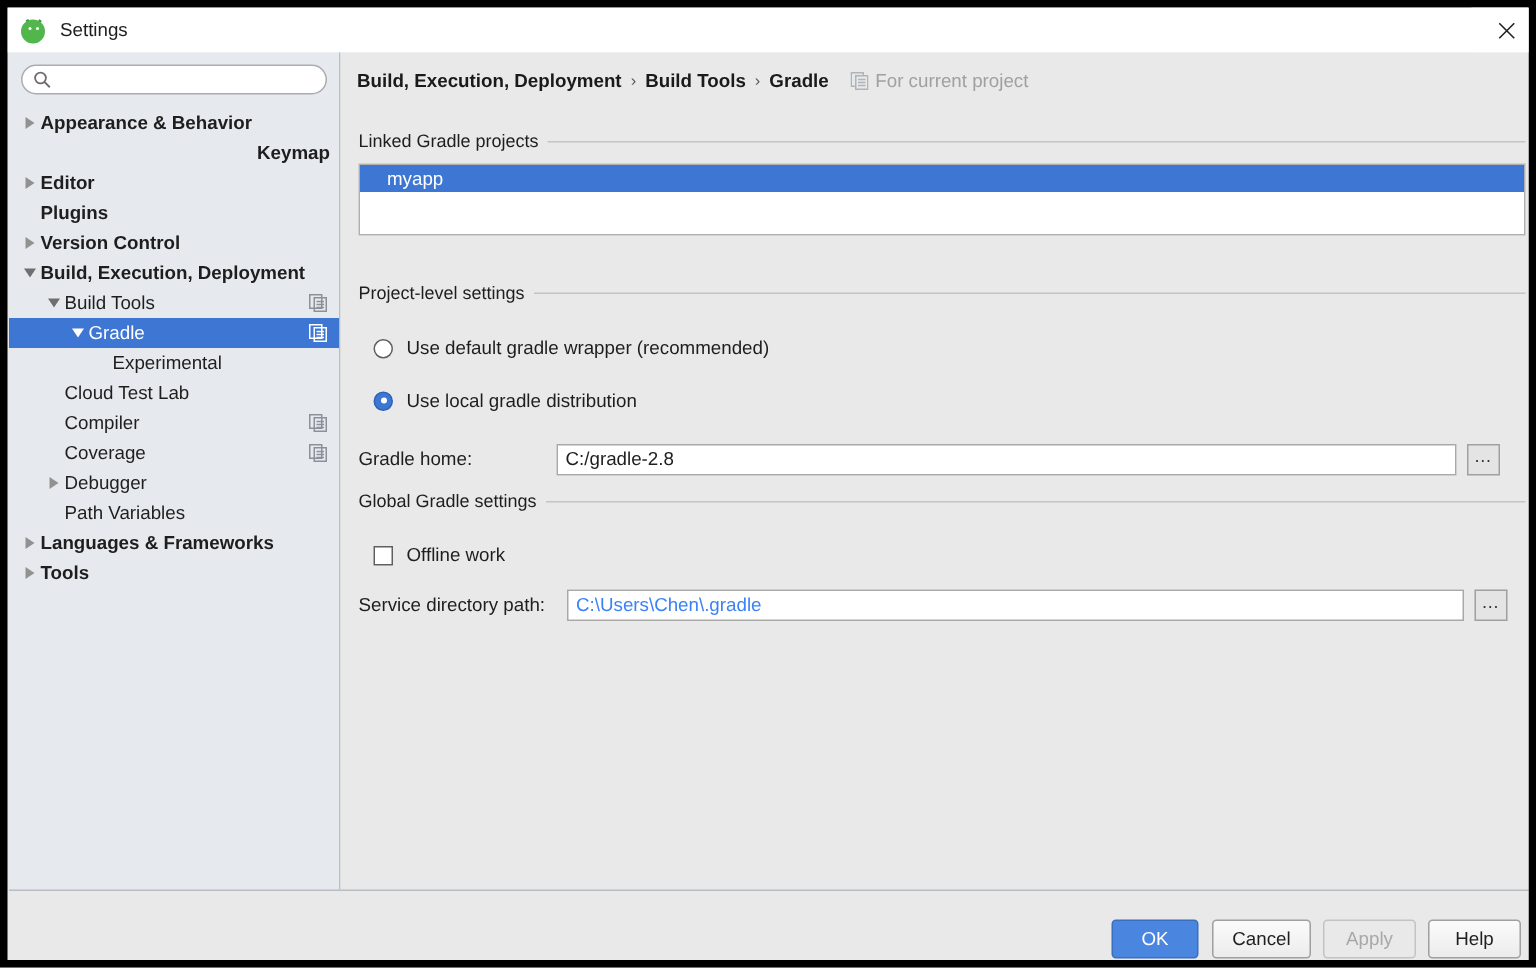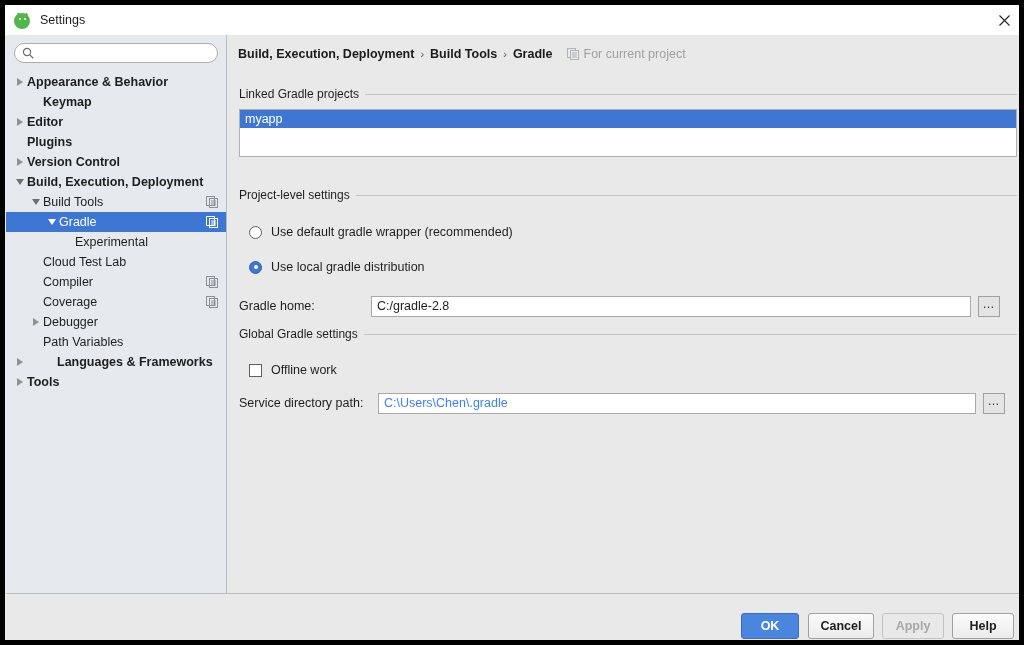--- a/index.html
+++ b/index.html
@@ -242,21 +242,21 @@
   .list-box {
     margin-top: 8px;
     height: 48px;
     background: #ffffff;
     border: 1px solid #b0b0b0;
     box-sizing: border-box;
   }
   .list-item {
     height: 18px;
     line-height: 18px;
-    padding-left: 5px;
+    padding-left: 18px;
     font-size: 12.5px;
     color: #1e1e1e;
   }
   .list-item.selected {
     background: #3d76d3;
     color: #ffffff;
   }
 
   .radio-row {
     display: flex;
@@ -369,21 +369,20 @@
     height: 26px;
     border-radius: 3px;
     border: 1px solid #a0a0a0;
     background: linear-gradient(#fbfbfb, #ececec);
     box-sizing: border-box;
     display: flex;
     align-items: center;
     justify-content: center;
     font-size: 12.5px;
     color: #1e1e1e;
-    font-weight: bold;
   }
   .btn.primary {
     background: #4a85df;
     border-color: #3a6fc0;
     color: #ffffff;
   }
   .btn.disabled {
     color: #a8a8a8;
     background: #e9e9e9;
     border-color: #c3c3c3;
@@ -423,21 +422,21 @@
         <input class="search-input" type="text" placeholder="" style="">
       </div>
     </div>
     <div class="tree" id="tree">
         <div class="tree-row" style="padding-left: 8px;">
           <span class="tw">
             <span class="arrow-right"></span>
           </span>
           <span class="tree-label bold">Appearance &amp; Behavior</span>
         </div>
-        <div class="tree-row" style="padding-left: 24px;">
+        <div class="tree-row" style="padding-left: 0; justify-content: space-between;">
           <span class="tw"></span>
           <span class="tree-label bold">Keymap</span>
         </div>
         <div class="tree-row" style="padding-left: 8px;">
           <span class="tw">
             <span class="arrow-right"></span>
           </span>
           <span class="tree-label bold">Editor</span>
         </div>
         <div class="tree-row" style="padding-left: 8px;">
@@ -515,21 +514,21 @@
         <div class="tree-row" style="padding-left: 24px;">
           <span class="tw">
             <span class="arrow-right"></span>
           </span>
           <span class="tree-label">Debugger</span>
         </div>
         <div class="tree-row" style="padding-left: 24px;">
           <span class="tw"></span>
           <span class="tree-label">Path Variables</span>
         </div>
-        <div class="tree-row" style="padding-left: 8px; gap: 30px;">
+        <div class="tree-row" style="padding-left: 8px;">
           <span class="tw">
             <span class="arrow-right"></span>
           </span>
           <span class="tree-label bold">Languages &amp; Frameworks</span>
         </div>
         <div class="tree-row" style="padding-left: 8px;">
           <span class="tw">
             <span class="arrow-right"></span>
           </span>
           <span class="tree-label bold">Tools</span>

